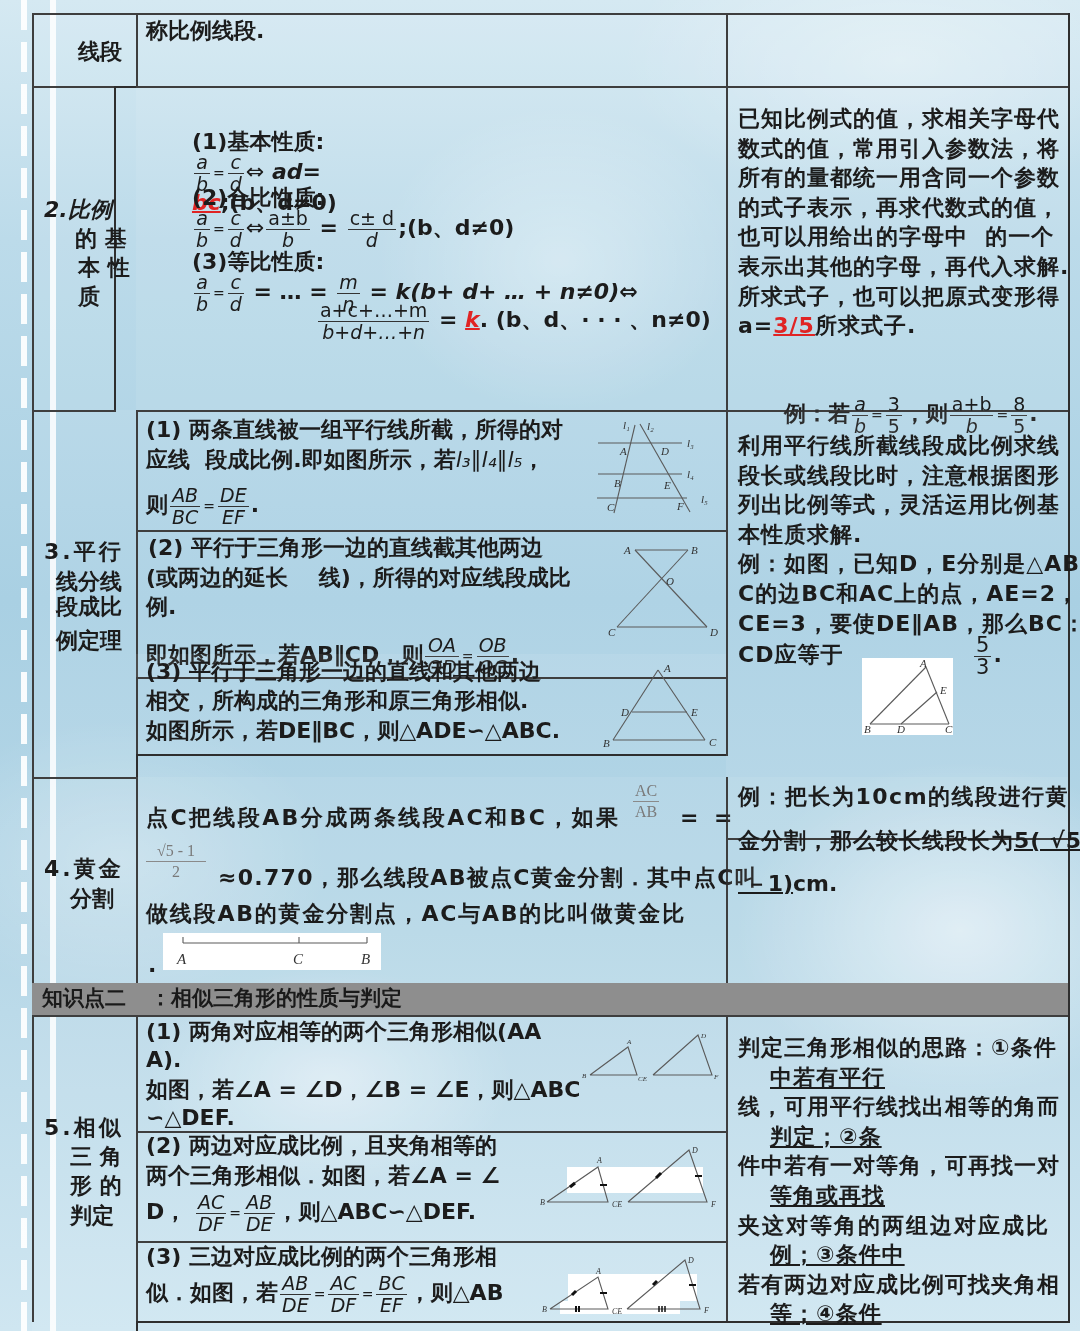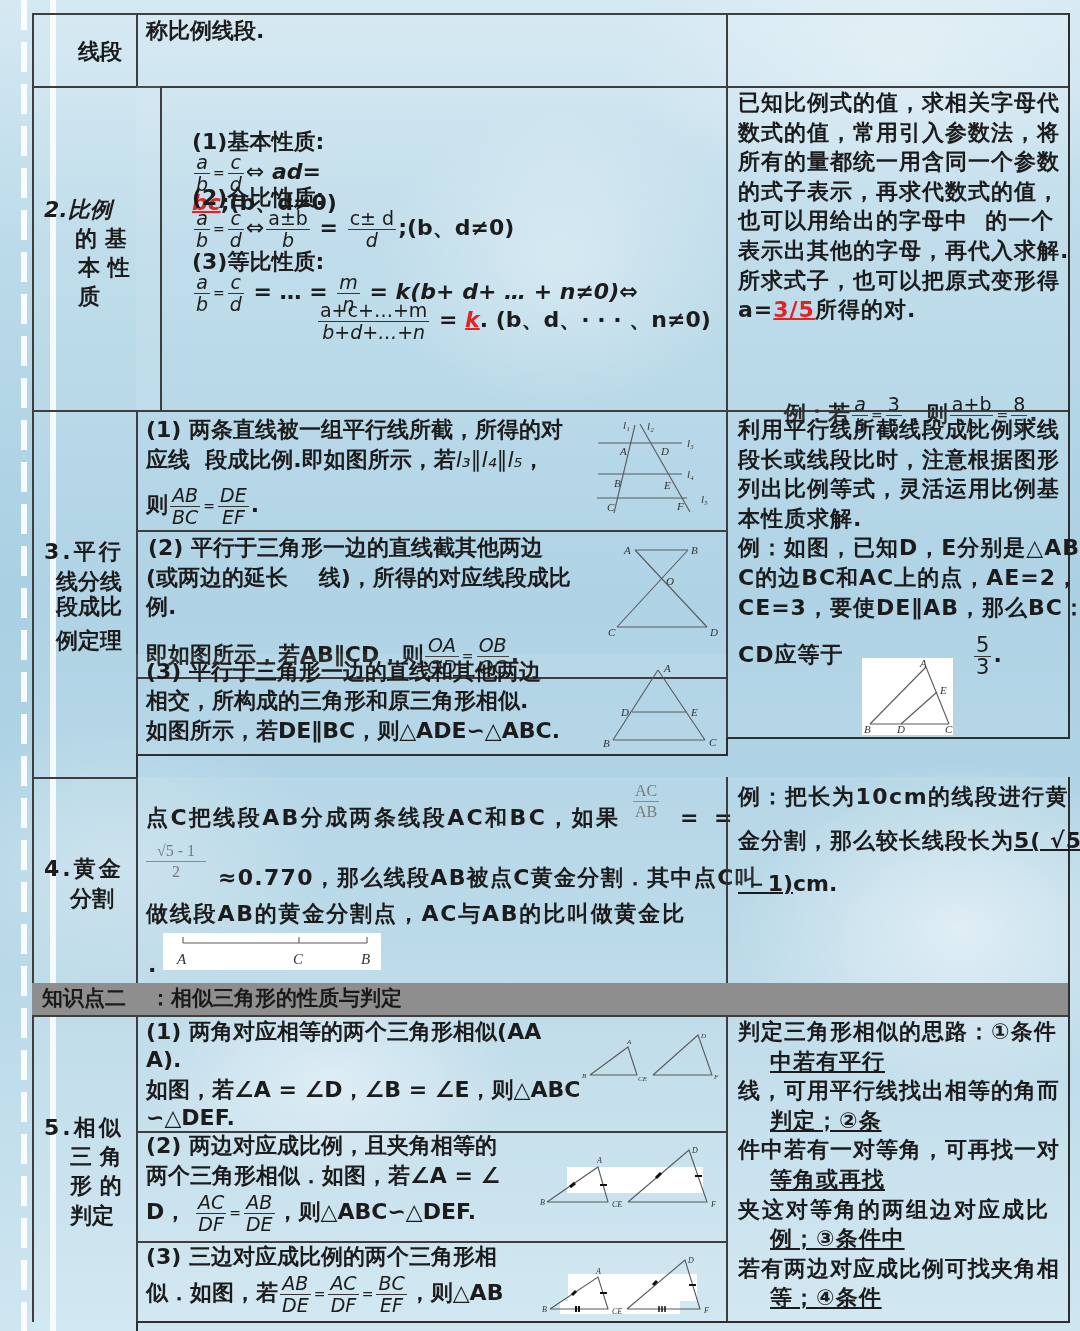--- a/index.html
+++ b/index.html
@@ -12,21 +12,21 @@
   radial-gradient(ellipse 300px 200px at 120px 860px, rgba(255,255,255,.28), transparent 70%),
   radial-gradient(ellipse 400px 200px at 900px 60px, rgba(255,255,255,.35), transparent 70%),
   linear-gradient(180deg,#d5e9f2 0%,#bcdbea 18%,#a9d0e3 45%,#b6d7e7 70%,#cfe6f1 100%);}
 .stripe-dash{position:absolute;left:21px;top:0;width:6px;height:1331px;
  background:repeating-linear-gradient(180deg,rgba(255,255,255,.92) 0 30px,transparent 30px 42px);}
 .stripe-solid{position:absolute;left:50px;top:0;width:6px;height:1331px;background:rgba(255,255,255,.85);}
 .tbl{position:absolute;left:32px;top:13px;width:1038px;height:1309px;border-left:2px solid #2e2e2e;border-top:2px solid #2e2e2e;}
 .cell{position:absolute;border-right:2px solid #2e2e2e;border-bottom:2px solid #2e2e2e;background:rgba(255,255,255,.08);}
 .hdr{background:#8e8e8e;}
 .ln{position:absolute;white-space:pre;font-size:22px;font-weight:bold;color:#1c1c1c;line-height:30px;height:30px;}
-.para{position:absolute;font-size:22px;font-weight:bold;color:#1c1c1c;letter-spacing:1px;}
+.para{position:absolute;font-size:22px;font-weight:bold;color:#1c1c1c;letter-spacing:1px;margin-top:16px;}
 .para .pl{display:block;white-space:pre;line-height:29.6px;height:29.6px;}
 .para .pl.ind{padding-left:32px;text-decoration:underline;}
 .it{font-style:italic;}
 .red{color:#e02424;text-decoration:underline;text-decoration-thickness:2px;text-decoration-color:#e02424;}
 .ul{text-decoration:underline;text-decoration-thickness:2px;}
 .frac{display:inline-block;vertical-align:middle;text-align:center;font-size:19px;font-weight:normal;line-height:21px;margin:-14px 2px;}
 .frac .n{display:block;border-bottom:1.3px solid #333;padding:0 2px;}
 .frac .d{display:block;padding:0 2px;}
 .frac.i{font-style:italic;}
 .eqs{font-size:14px;font-weight:normal;margin:0 1px;vertical-align:middle;}
@@ -48,21 +48,21 @@
   <div class="tbl"></div>
 
   <div class="cell" style="left:32px;top:13px;width:106px;height:75px">
     <div class="ln" style="left:46px;top:24px">线段</div>
   </div>
   <div class="cell" style="left:136px;top:13px;width:592px;height:75px">
     <div class="ln" style="left:10px;top:3px">称比例线段.</div>
   </div>
   <div class="cell" style="left:726px;top:13px;width:344px;height:75px"></div>
 
-  <div class="cell" style="left:32px;top:86px;width:130px;height:326px">
+  <div class="cell" style="left:32px;top:86px;width:84px;height:326px">
     <div class="ln" style="left:12px;top:109px"><span class="it">2.比例</span></div>
     <div class="ln" style="left:43px;top:138px">的 基</div>
     <div class="ln" style="left:46px;top:167px">本 性</div>
     <div class="ln" style="left:46px;top:196px">质</div>
   </div>
   <div class="cell" style="left:136px;top:86px;width:592px;height:326px">
     <div class="ln" style="left:10px;top:11px">
       <span>(1)基本性质:</span>
       <span class="frac i"><span class="n">a</span><span class="d">b</span></span><span class="eqs">=</span><span class="frac i"><span class="n">c</span><span class="d">d</span></span><span style="font-weight:normal">⇔</span><span class="it"> ad=</span>
       <span class="it red">bc</span><span>;(b、d≠0)</span>
@@ -81,21 +81,21 @@
   </div>
   <div class="cell" style="left:726px;top:86px;width:344px;height:326px">
     <div class="para" style="left:12px;top:2px">
       <span class="pl">已知比例式的值，求相关字母代</span>
       <span class="pl">数式的值，常用引入参数法，将</span>
       <span class="pl">所有的量都统一用含同一个参数</span>
       <span class="pl">的式子表示，再求代数式的值，</span>
       <span class="pl">也可以用给出的字母中  的一个</span>
       <span class="pl">表示出其他的字母，再代入求解.</span>
       <span class="pl">所求式子，也可以把原式变形得</span>
-      <span class="pl"><span>a=</span><span class="red">3/5</span><span>所得的对.</span></span>
+      <span class="pl"><span>a=</span><span class="red">3/5</span><span>所求式子.</span></span>
     </div>
     <div class="ln" style="left:12px;top:283px">
       <span>例：若</span><span class="frac i"><span class="n">a</span><span class="d">b</span></span><span class="eqs">=</span><span class="frac"><span class="n">3</span><span class="d">5</span></span><span>，则</span><span class="frac"><span class="n">a+b</span><span class="d it">b</span></span><span class="eqs">=</span><span class="frac"><span class="n">8</span><span class="d">5</span></span><span>.</span>
     </div>
   </div>
 
   <div class="cell" style="left:32px;top:410px;width:106px;height:369px">
     <div class="ln" style="left:12px;top:127px;letter-spacing:3px">3.平行</div>
     <div class="ln" style="left:24px;top:157px">线分线</div>
     <div class="ln" style="left:24px;top:182px">段成比</div>
@@ -150,21 +150,21 @@
         <line x1="68" y1="16" x2="115" y2="86"></line>
       <line x1="23" y1="86" x2="115" y2="86"></line>
         <line x1="42" y1="58" x2="97" y2="58"></line>
       <text x="74" y="18">A</text>
       <text x="31" y="62">D</text>
       <text x="101" y="62">E</text>
       <text x="13" y="93">B</text>
       <text x="119" y="92">C</text>
     </svg>
   </div>
-  <div class="cell" style="left:726px;top:410px;width:344px;height:329px">
+  <div class="cell" style="left:726px;top:410px;width:344px;height:430px">
     <div class="para" style="left:12px;top:5px">
       <span class="pl">利用平行线所截线段成比例求线</span>
       <span class="pl">段长或线段比时，注意根据图形</span>
       <span class="pl">列出比例等式，灵活运用比例基</span>
       <span class="pl">本性质求解.</span>
       <span class="pl">例：如图，已知D，E分别是△AB</span>
       <span class="pl">C的边BC和AC上的点，AE=2，</span>
       <span class="pl">CE=3，要使DE∥AB，那么BC：</span>
     </div>
     <div class="ln" style="left:12px;top:230px;letter-spacing:1px">CD应等于</div>

